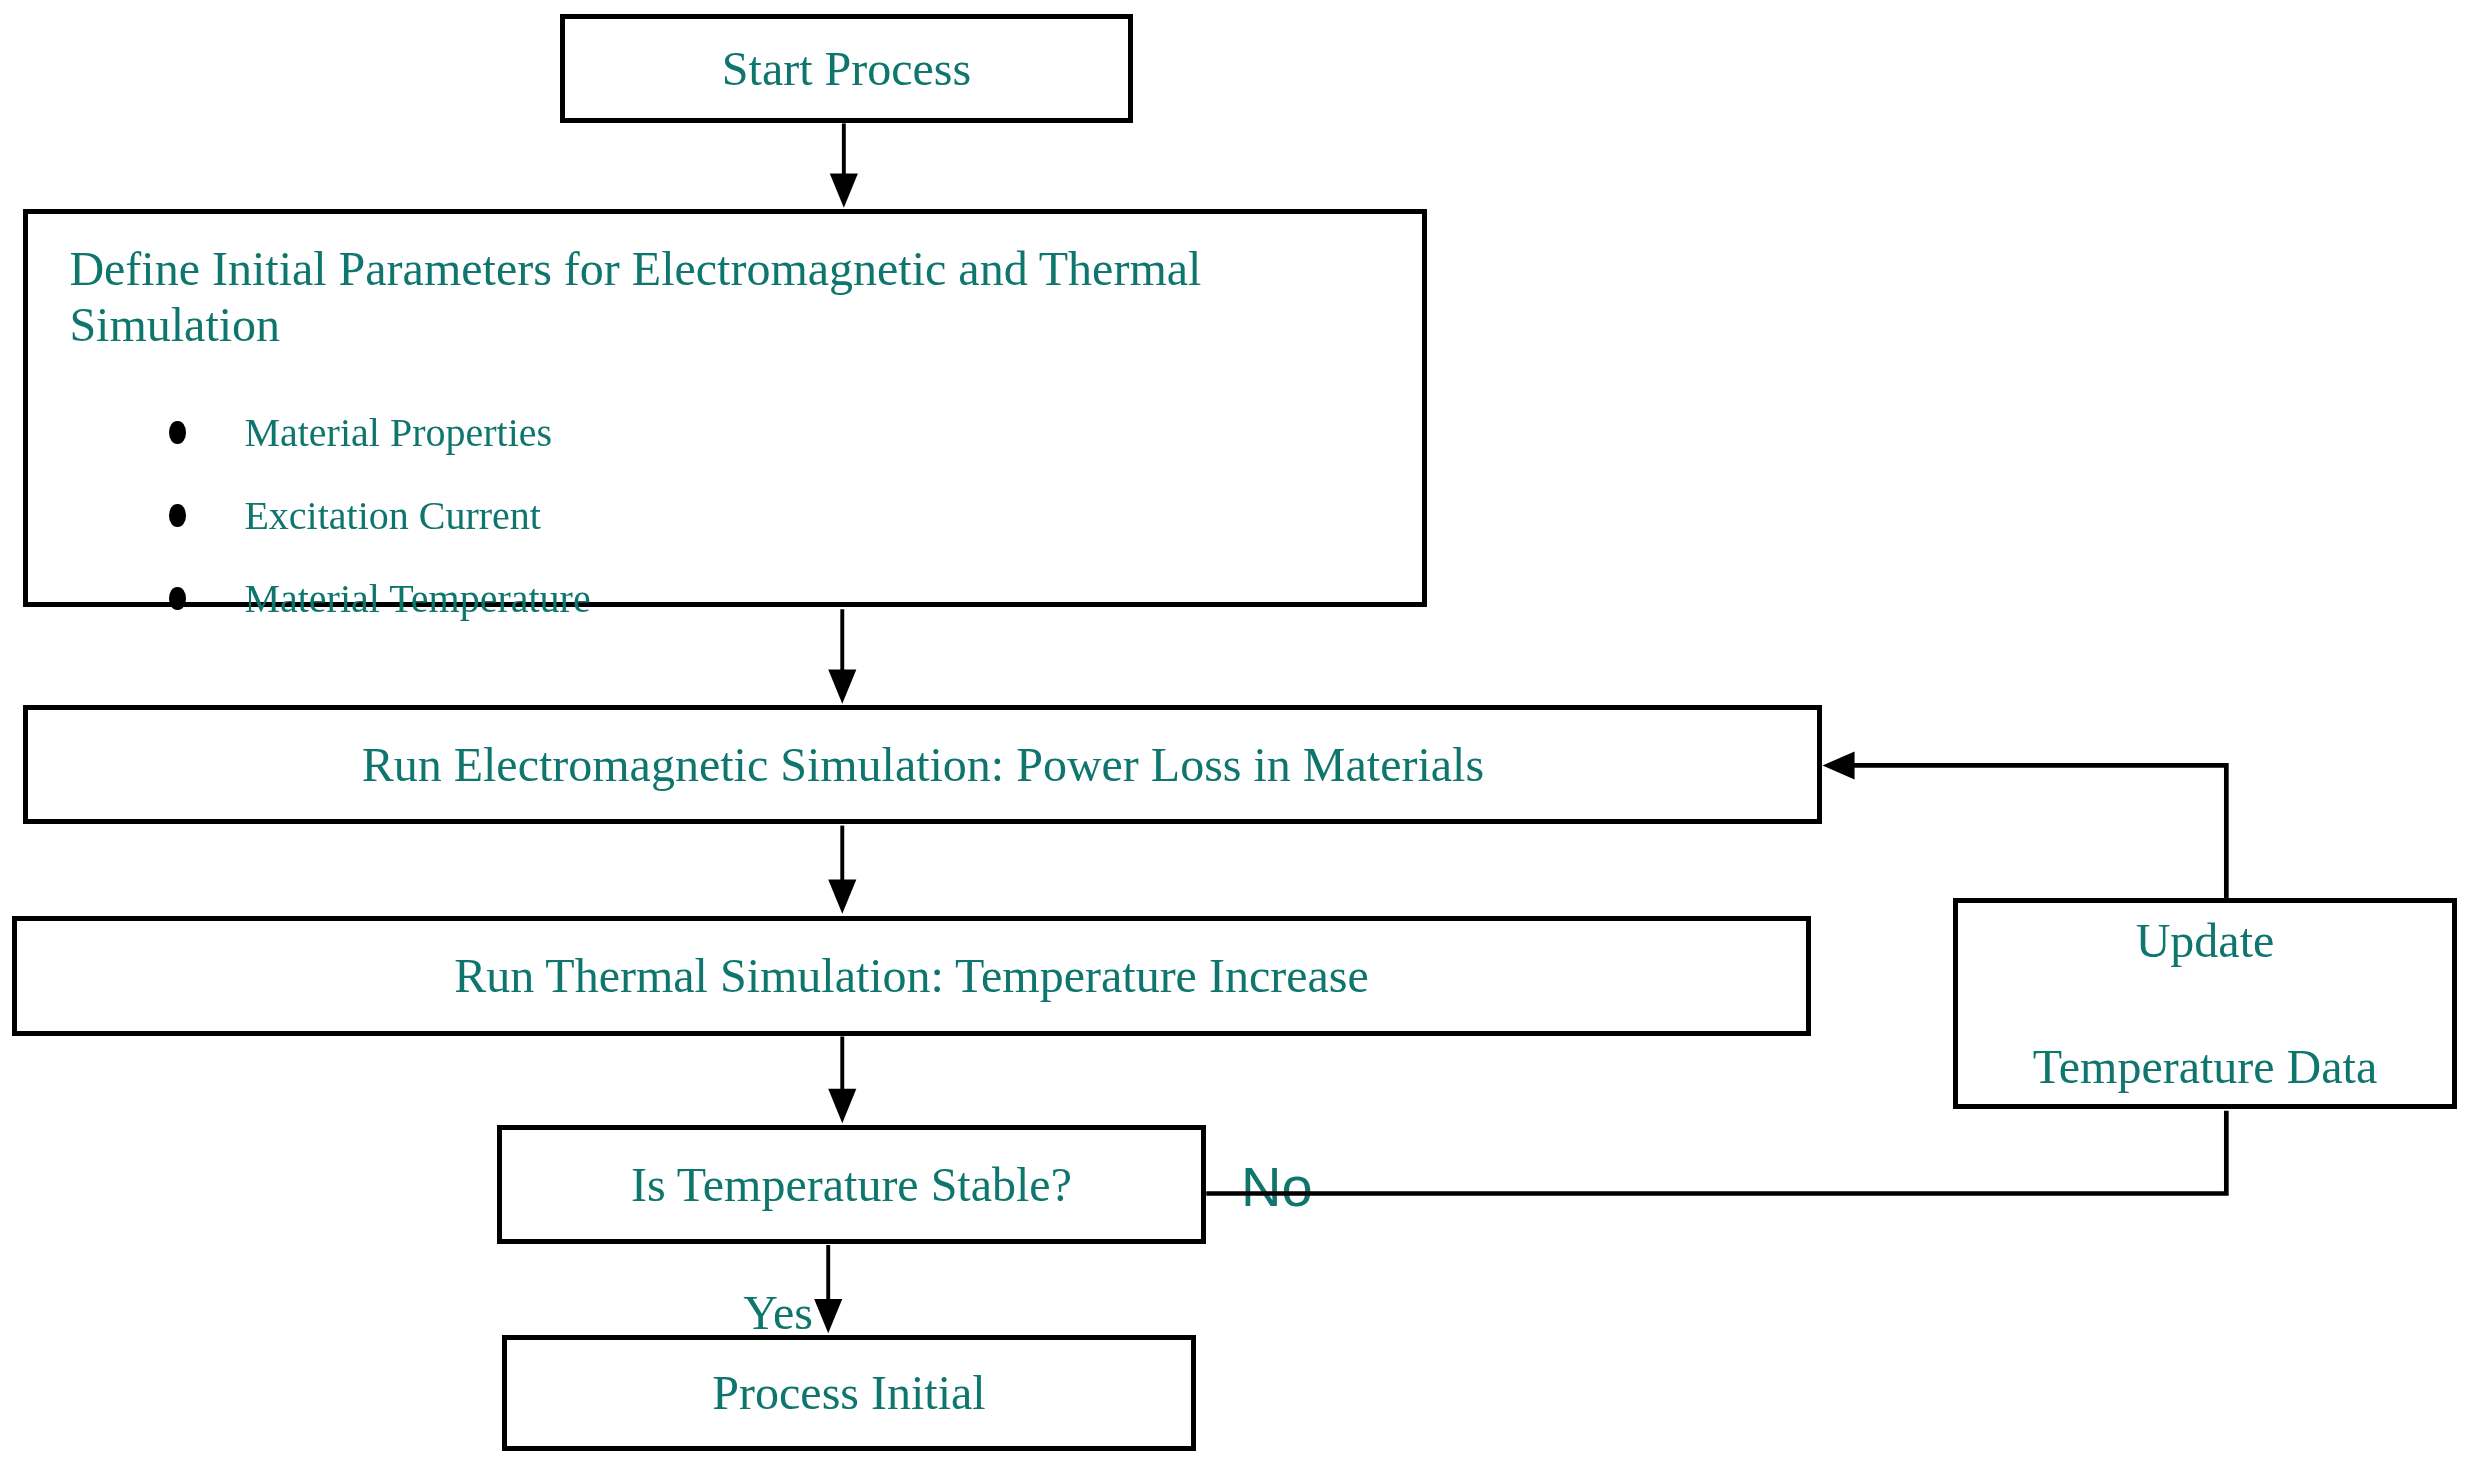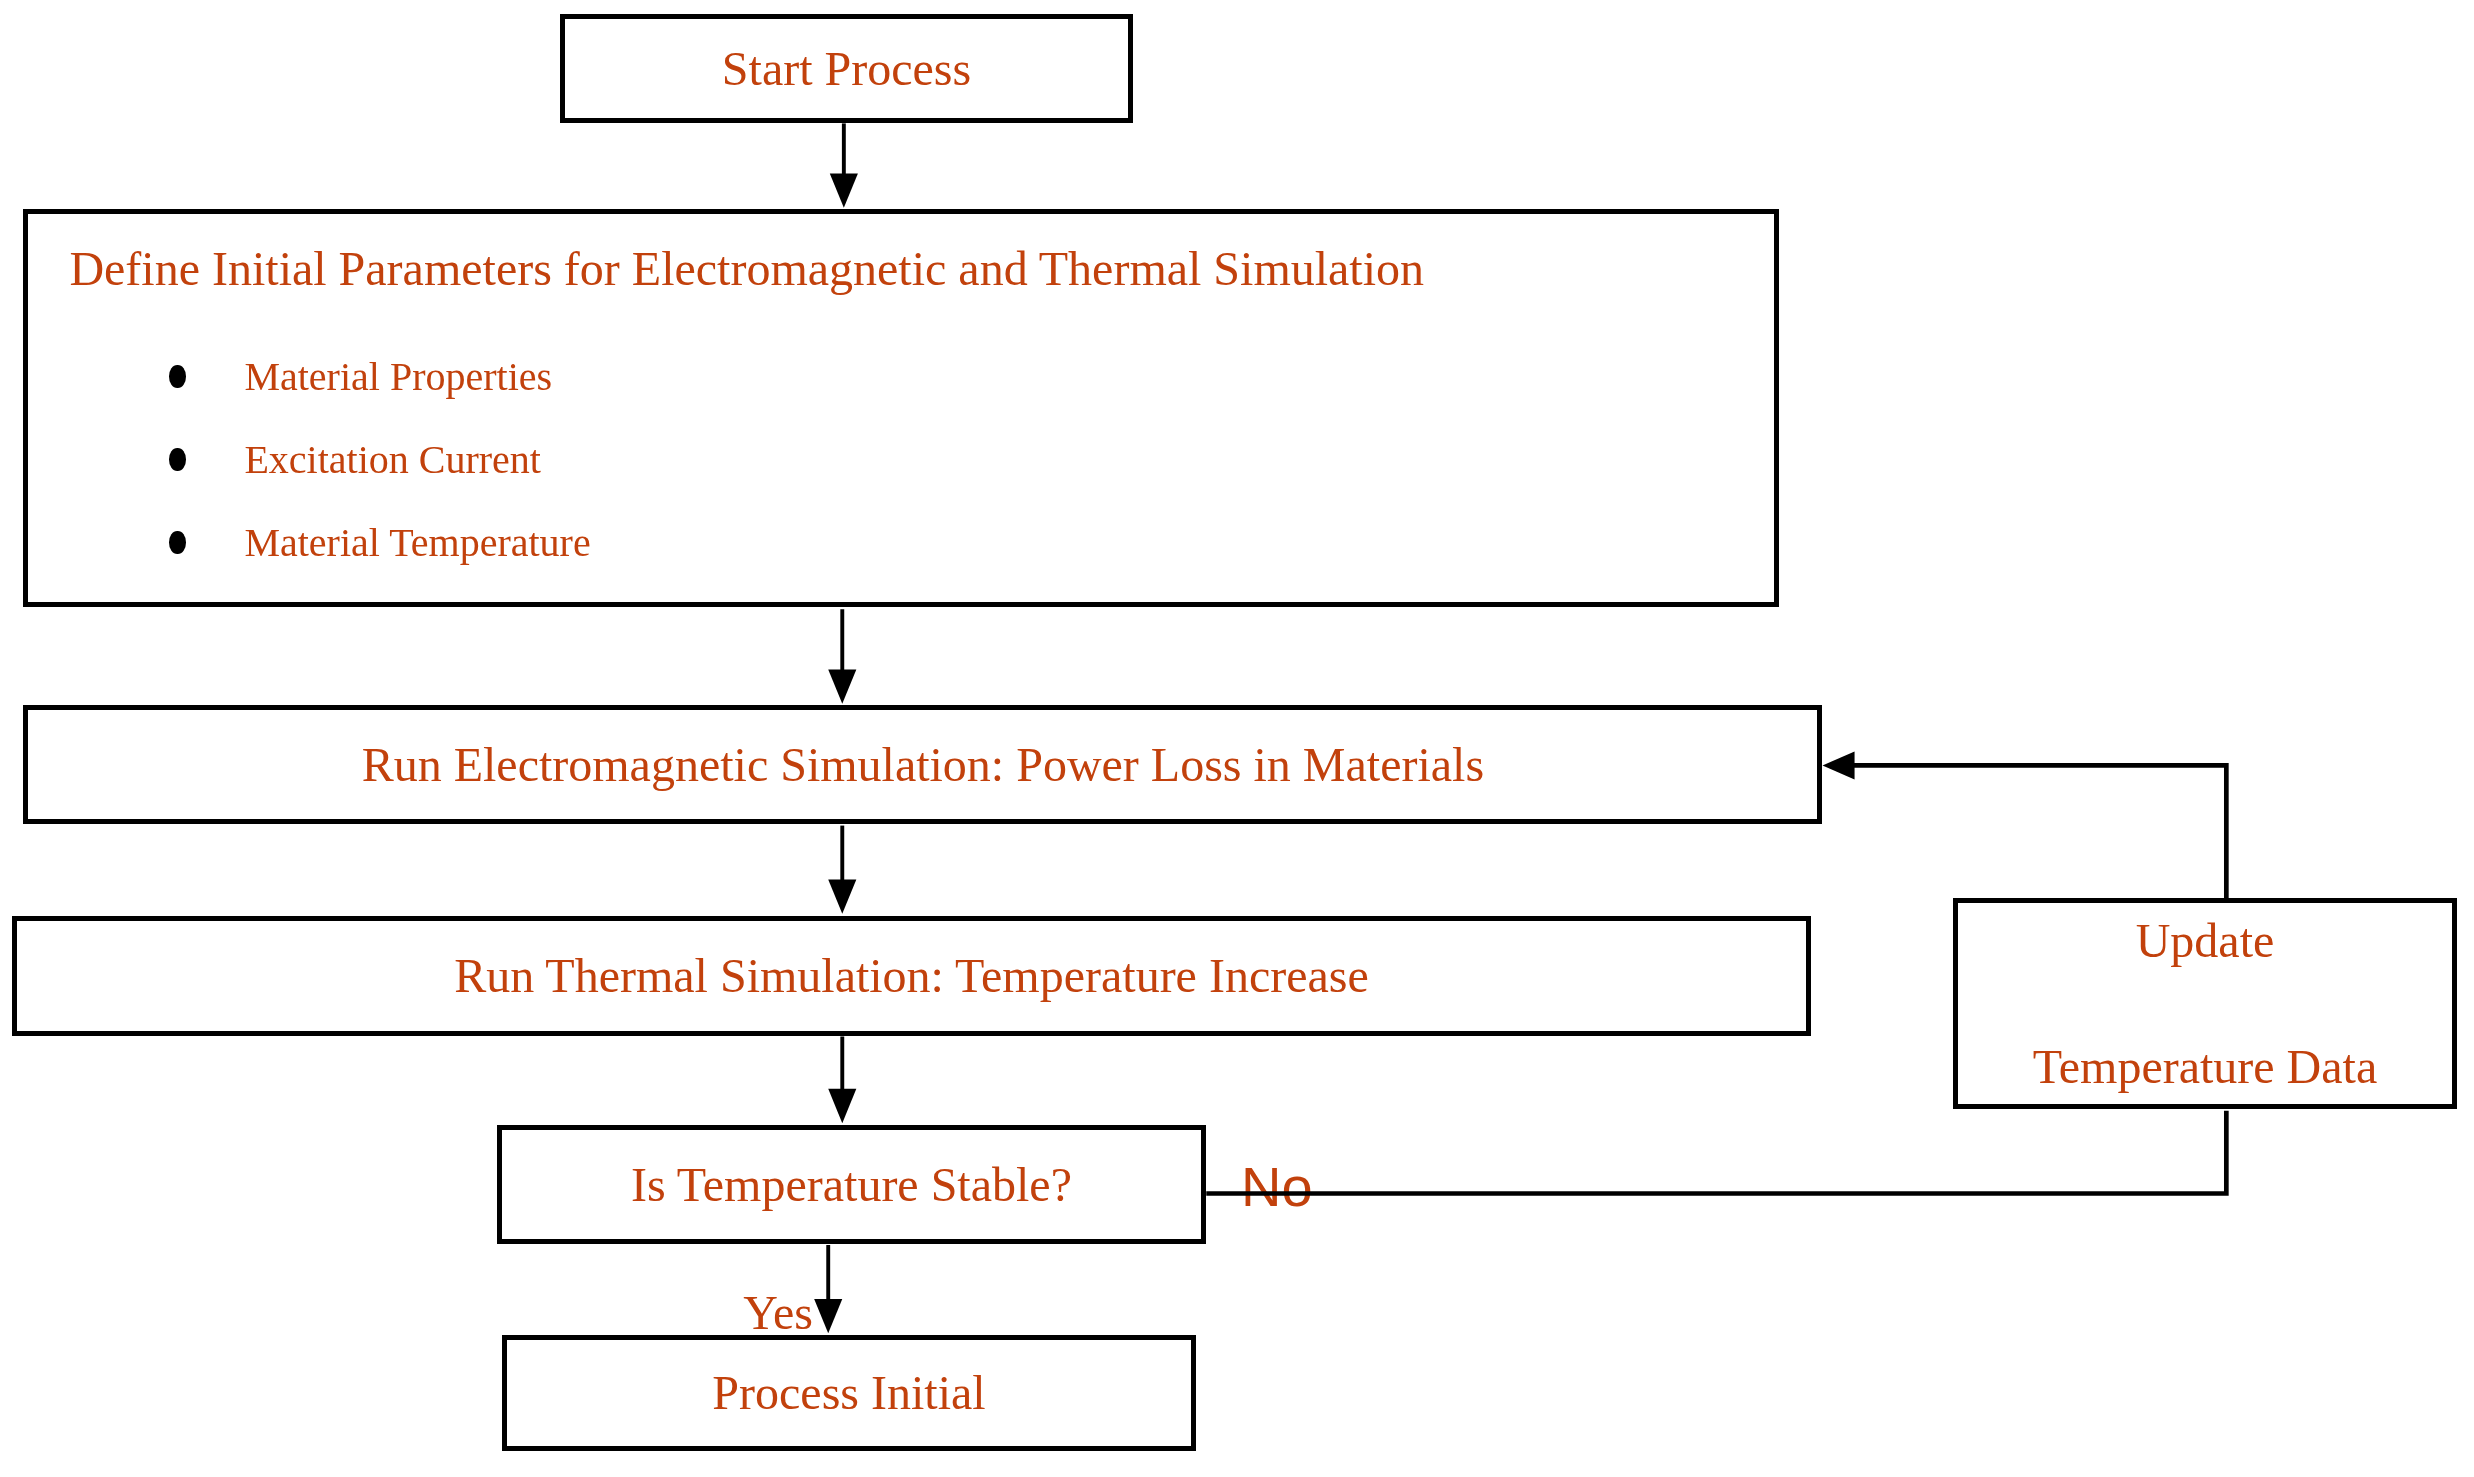--- a/index.html
+++ b/index.html
@@ -5,21 +5,21 @@
   html, body {
     margin: 0;
     padding: 0;
     background: #ffffff;
   }
   #canvas {
     position: relative;
     width: 2475px;
     height: 1477px;
     background: #ffffff;
-    color: #c2410c;
+    color: #0f766e;
     font-family: "Liberation Serif", "DejaVu Serif", serif;
     overflow: hidden;
   }
   .node {
     position: absolute;
     box-sizing: border-box;
     border: 5.5px solid #000000;
     background: #ffffff;
   }
   .centered {
@@ -28,21 +28,21 @@
     justify-content: center;
     text-align: center;
   }
   .node-label {
     font-size: 48px;
     line-height: 1.15;
   }
   
   #start-node   { left: 560px;  top: 14px;   width: 573px;  height: 109px; }
   
-  #define-node  { left: 23.4px;   top: 209px;  width: 1756px; height: 398px; }
+  #define-node  { left: 23.4px;   top: 209px;  width: 1404px; height: 398px; }
   .define-title {
     margin: 26.6px 0 0 41px;
     font-size: 48px;
     line-height: 56px;
   }
   .bullets {
     list-style: none;
     margin: 52px 0 0 0;
     padding: 0;
   }

